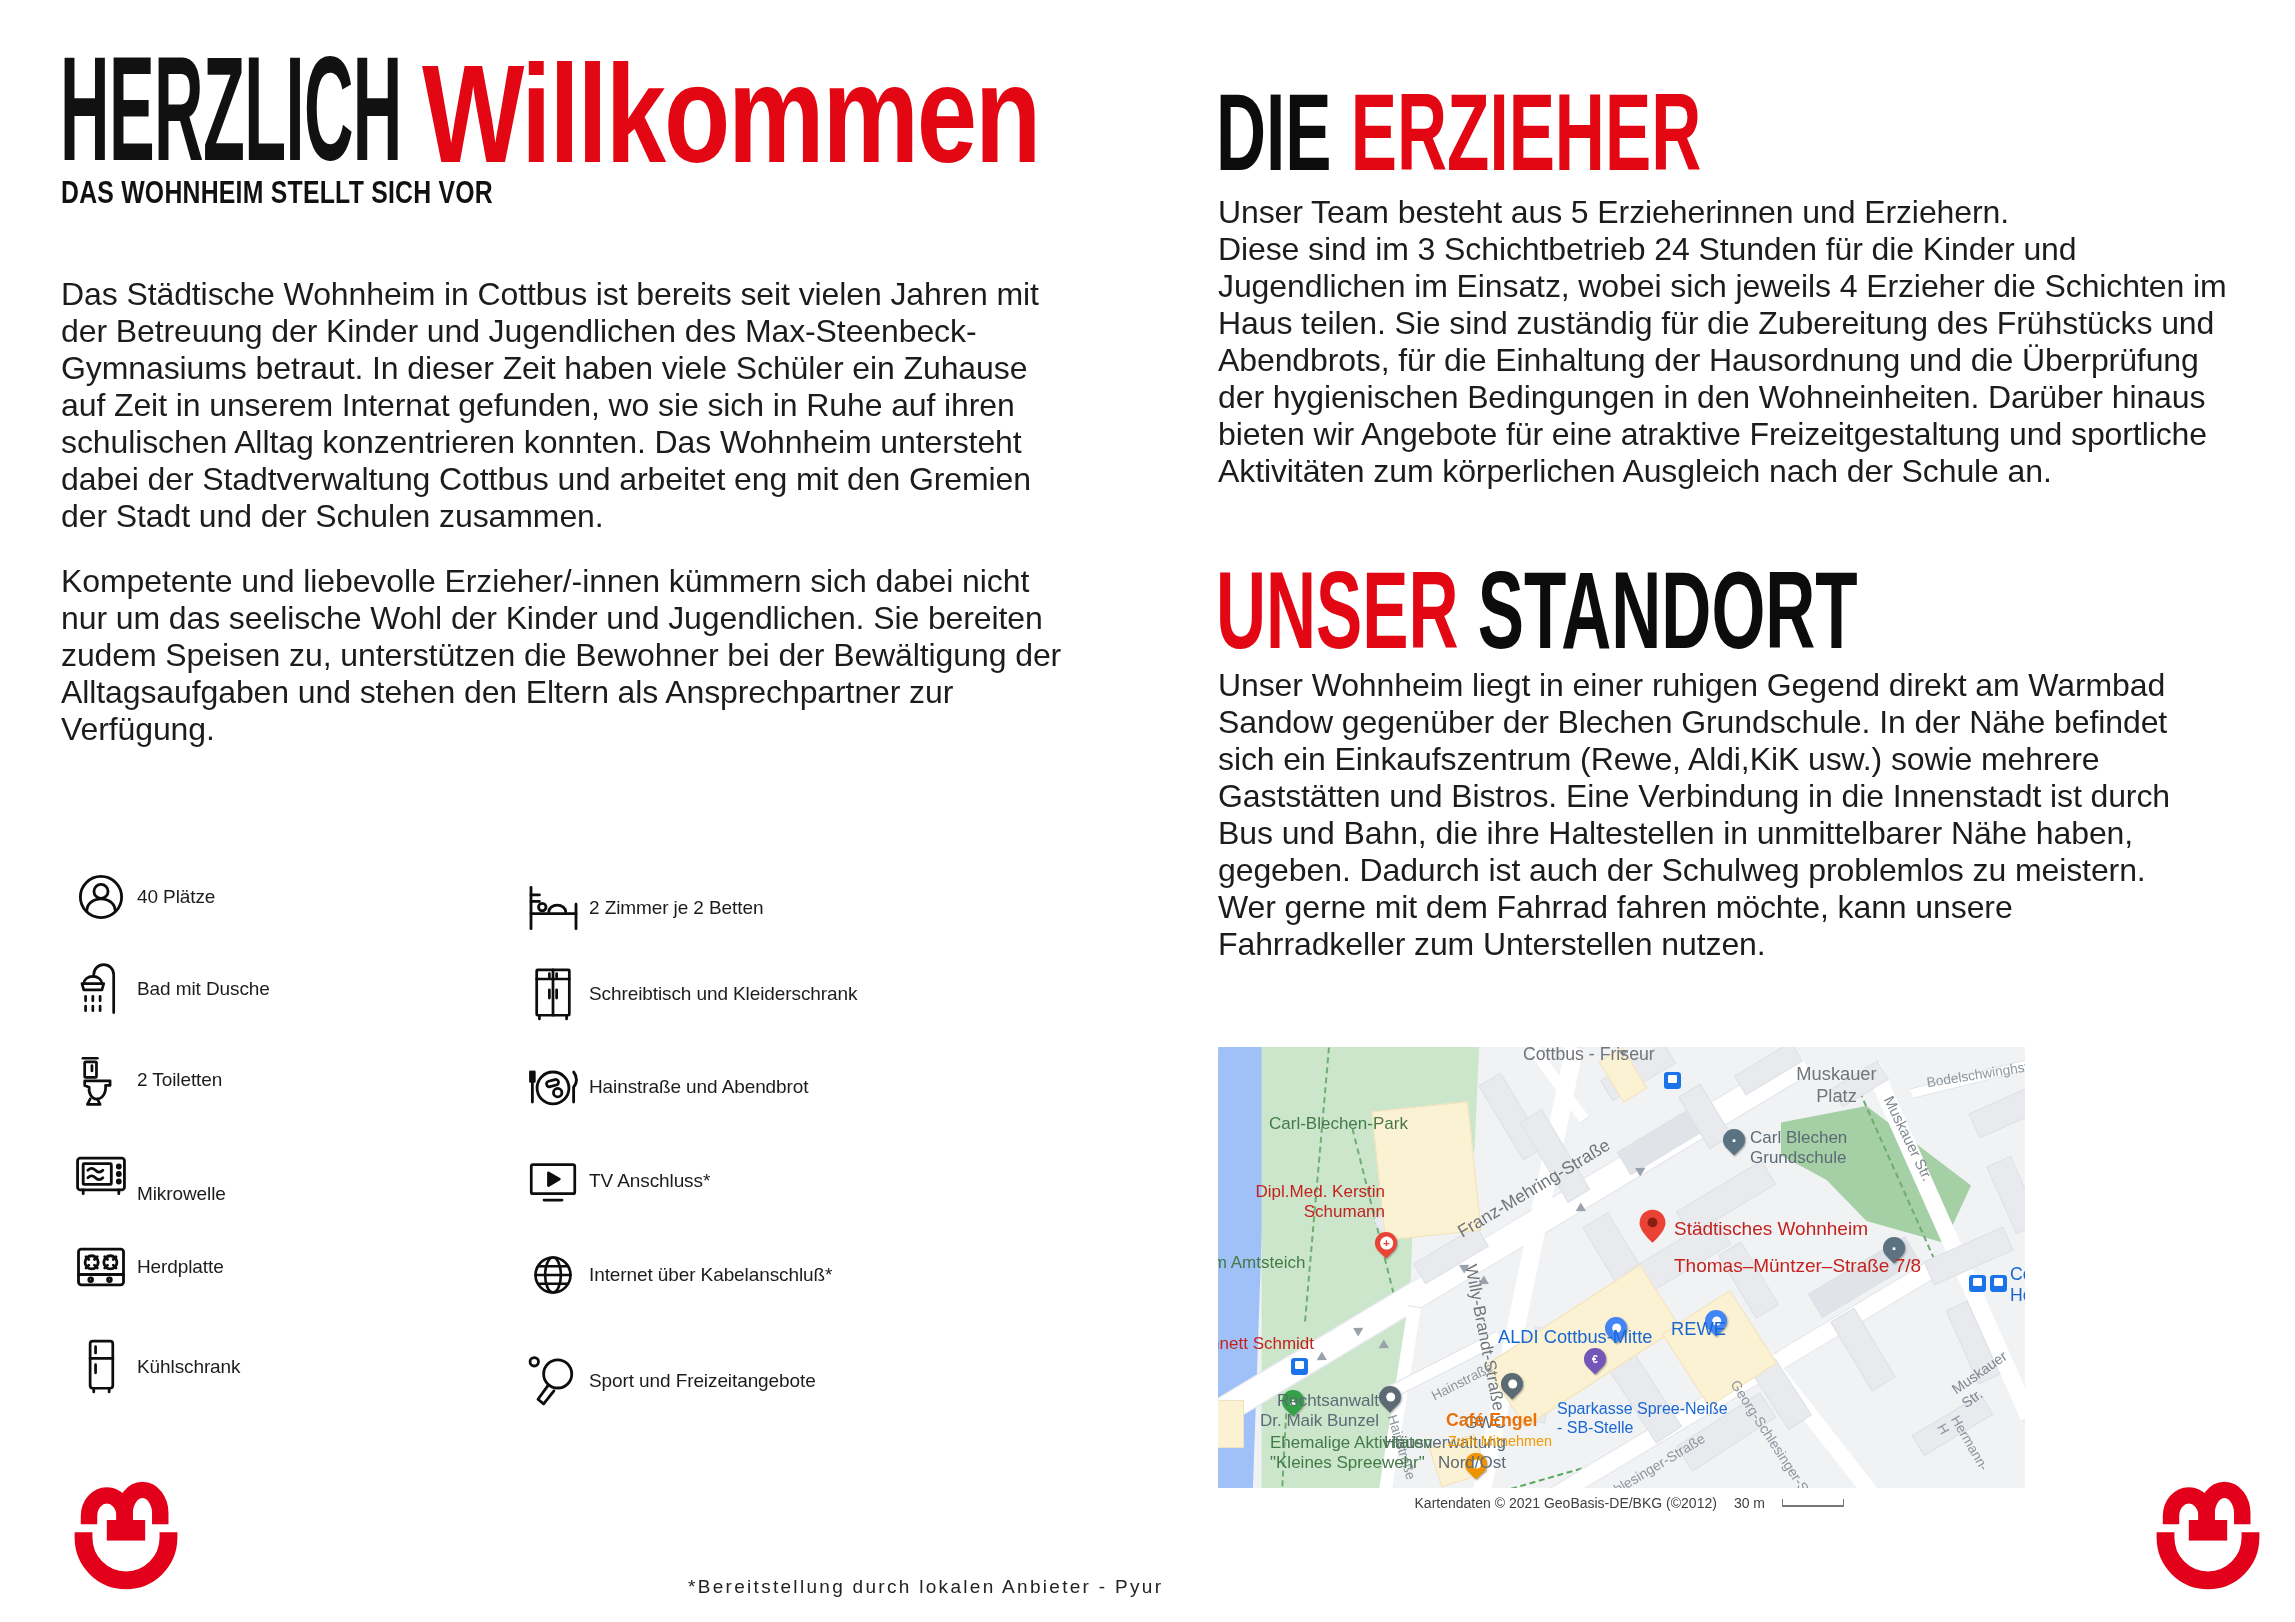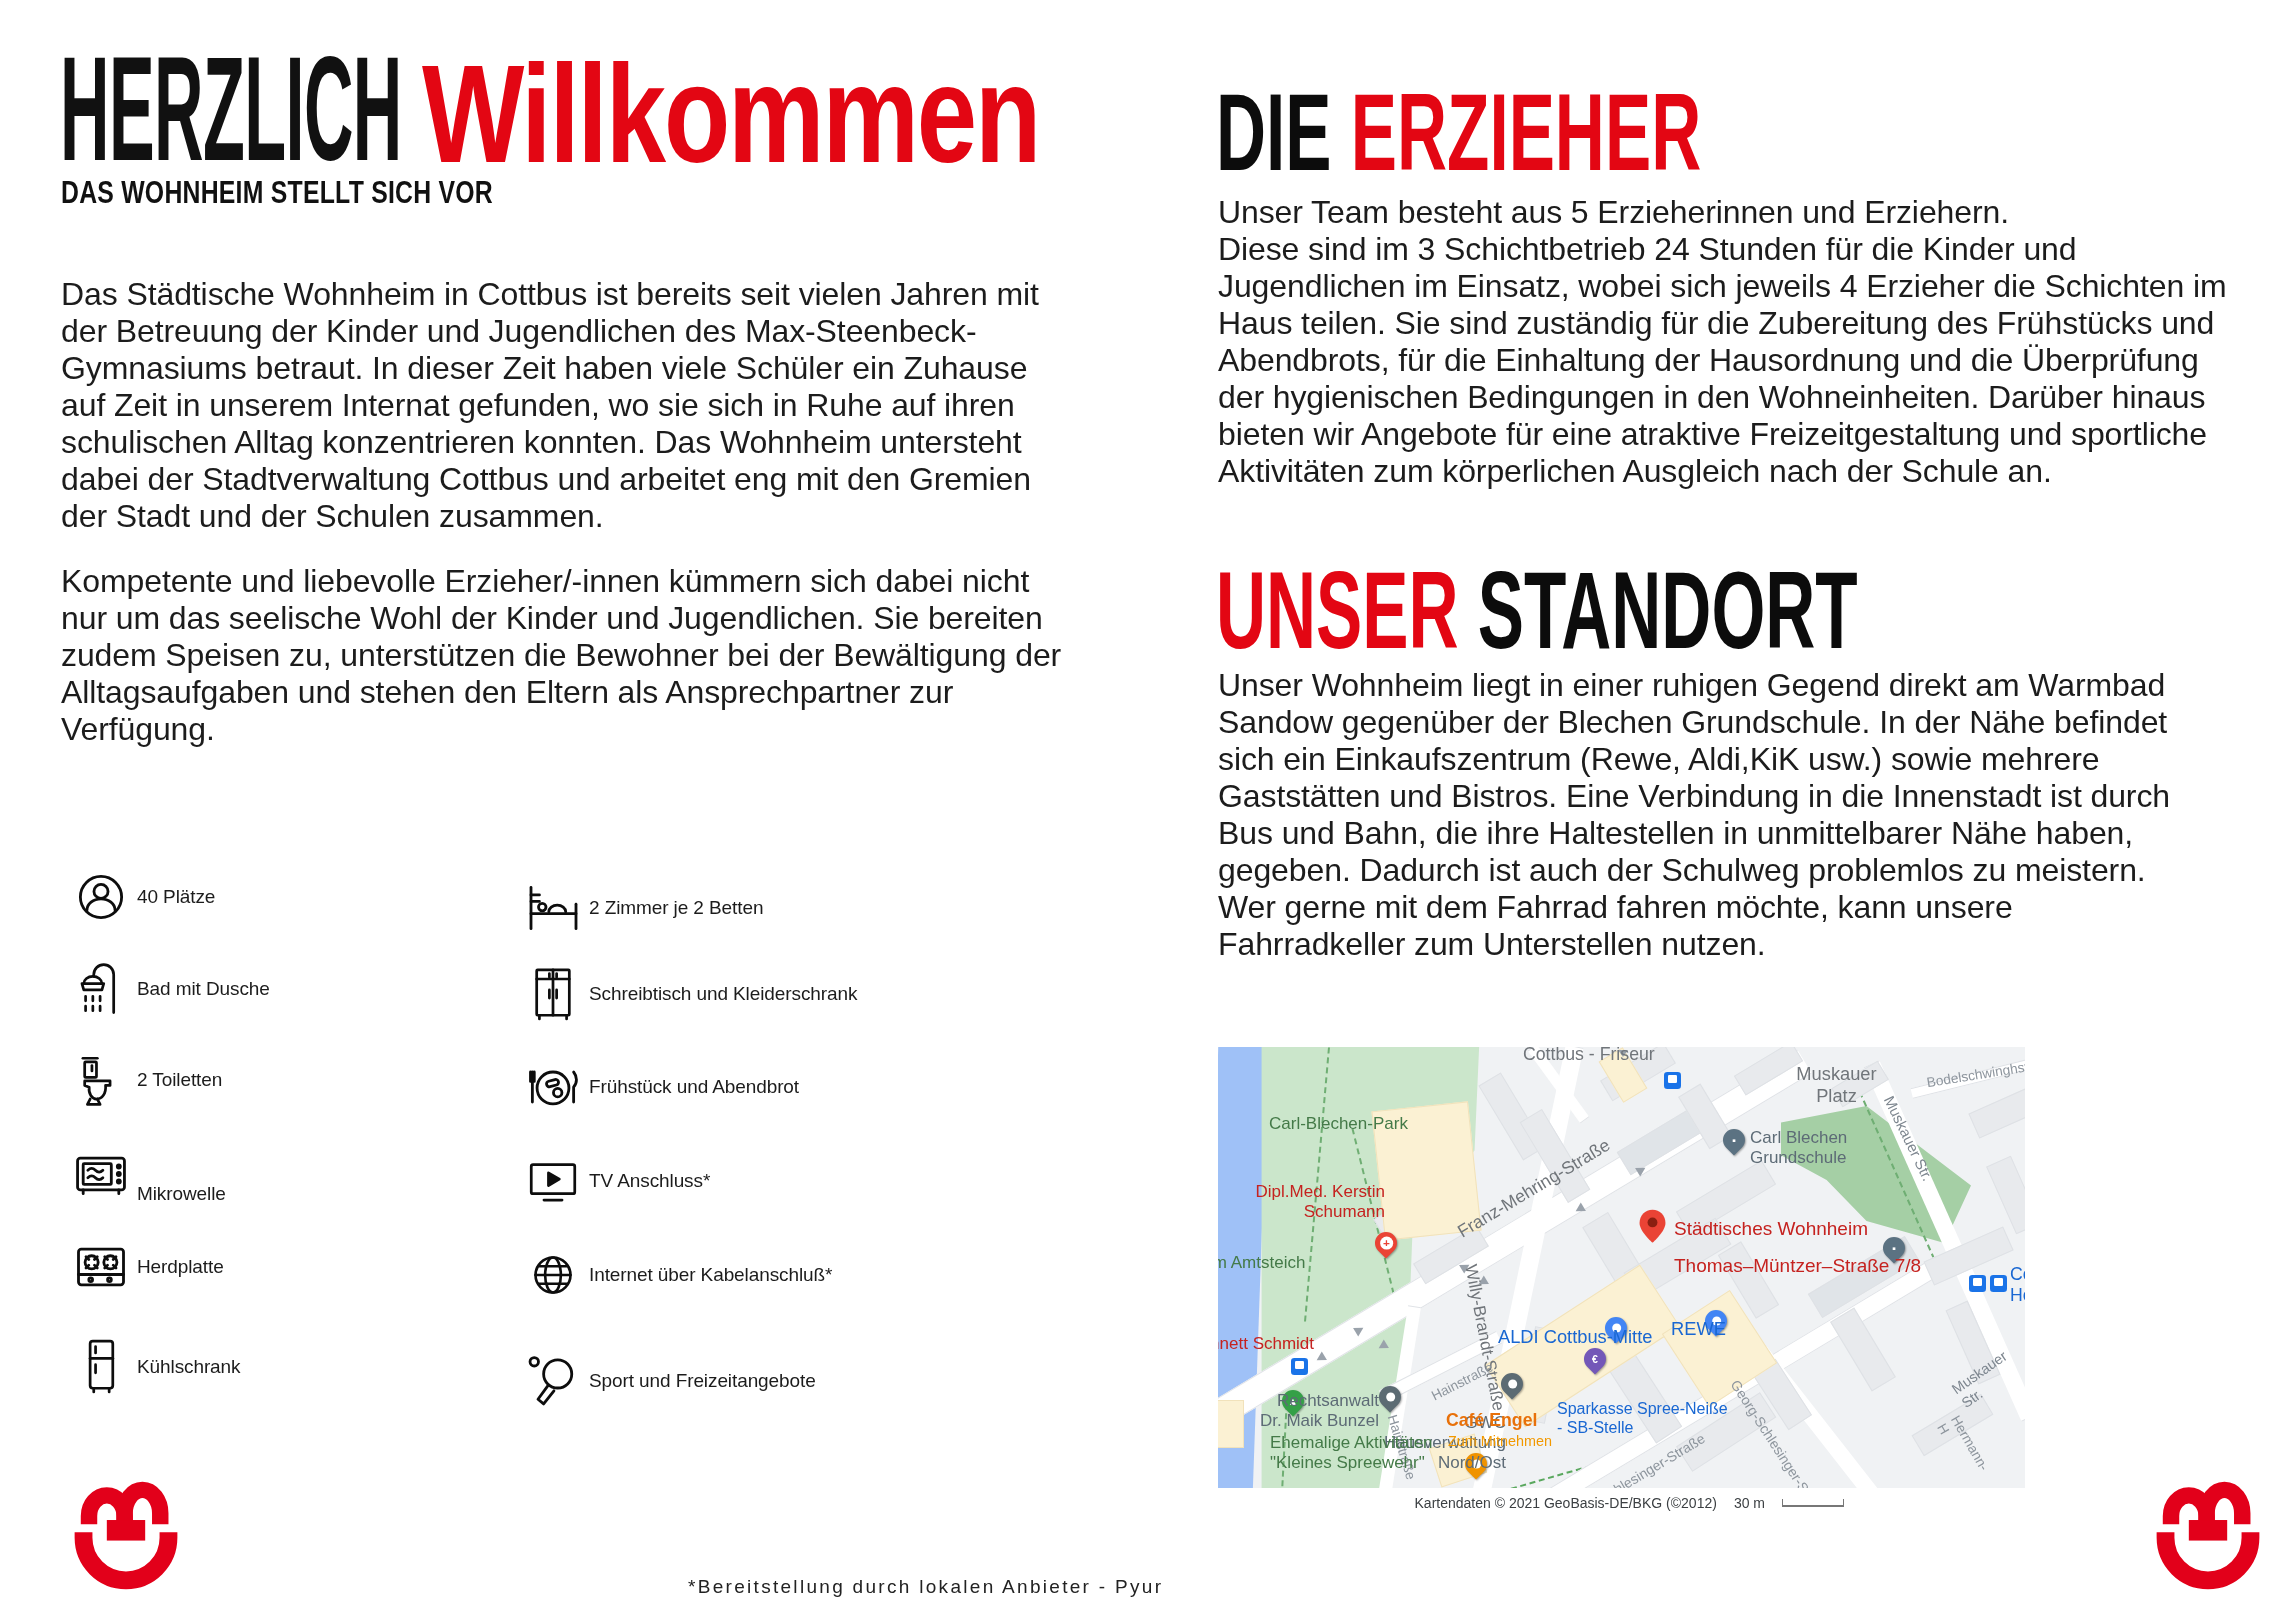--- a/index.html
+++ b/index.html
@@ -168,21 +168,21 @@
 <div class="abs amen" style="left:517px;top:1055px;">
   <span class="ic">
       <svg width="60" height="60" viewBox="0 0 64 64">
         <circle cx="32" cy="33" r="17"></circle>
         <circle cx="37" cy="38" r="4.5"></circle>
         <rect x="25" y="25" width="13" height="6" rx="3" transform="rotate(-15 31 28)"></rect>
         <path d="M8 16 v10 M12 16 v10 M10 26 v22 M10 16 v10"></path>
         <path d="M54 16 c4 5 4 12 0 16 v16"></path>
       </svg>
     </span>
-  <span class="lb">Frühstück und Abendbrot</span>
+  <span class="lb">Hainstraße und Abendbrot</span>
 </div>
 <div class="abs amen" style="left:517px;top:1149px;">
   <span class="ic">
       <svg width="60" height="58" viewBox="0 0 64 64">
         <rect x="8" y="14" width="48" height="32" rx="2"></rect>
         <path d="M27 23 l12 7 -12 7 z" fill="#0d0d0d"></path>
         <path d="M22 53 h20"></path>
       </svg>
     </span>
   <span class="lb">TV Anschluss*</span>

